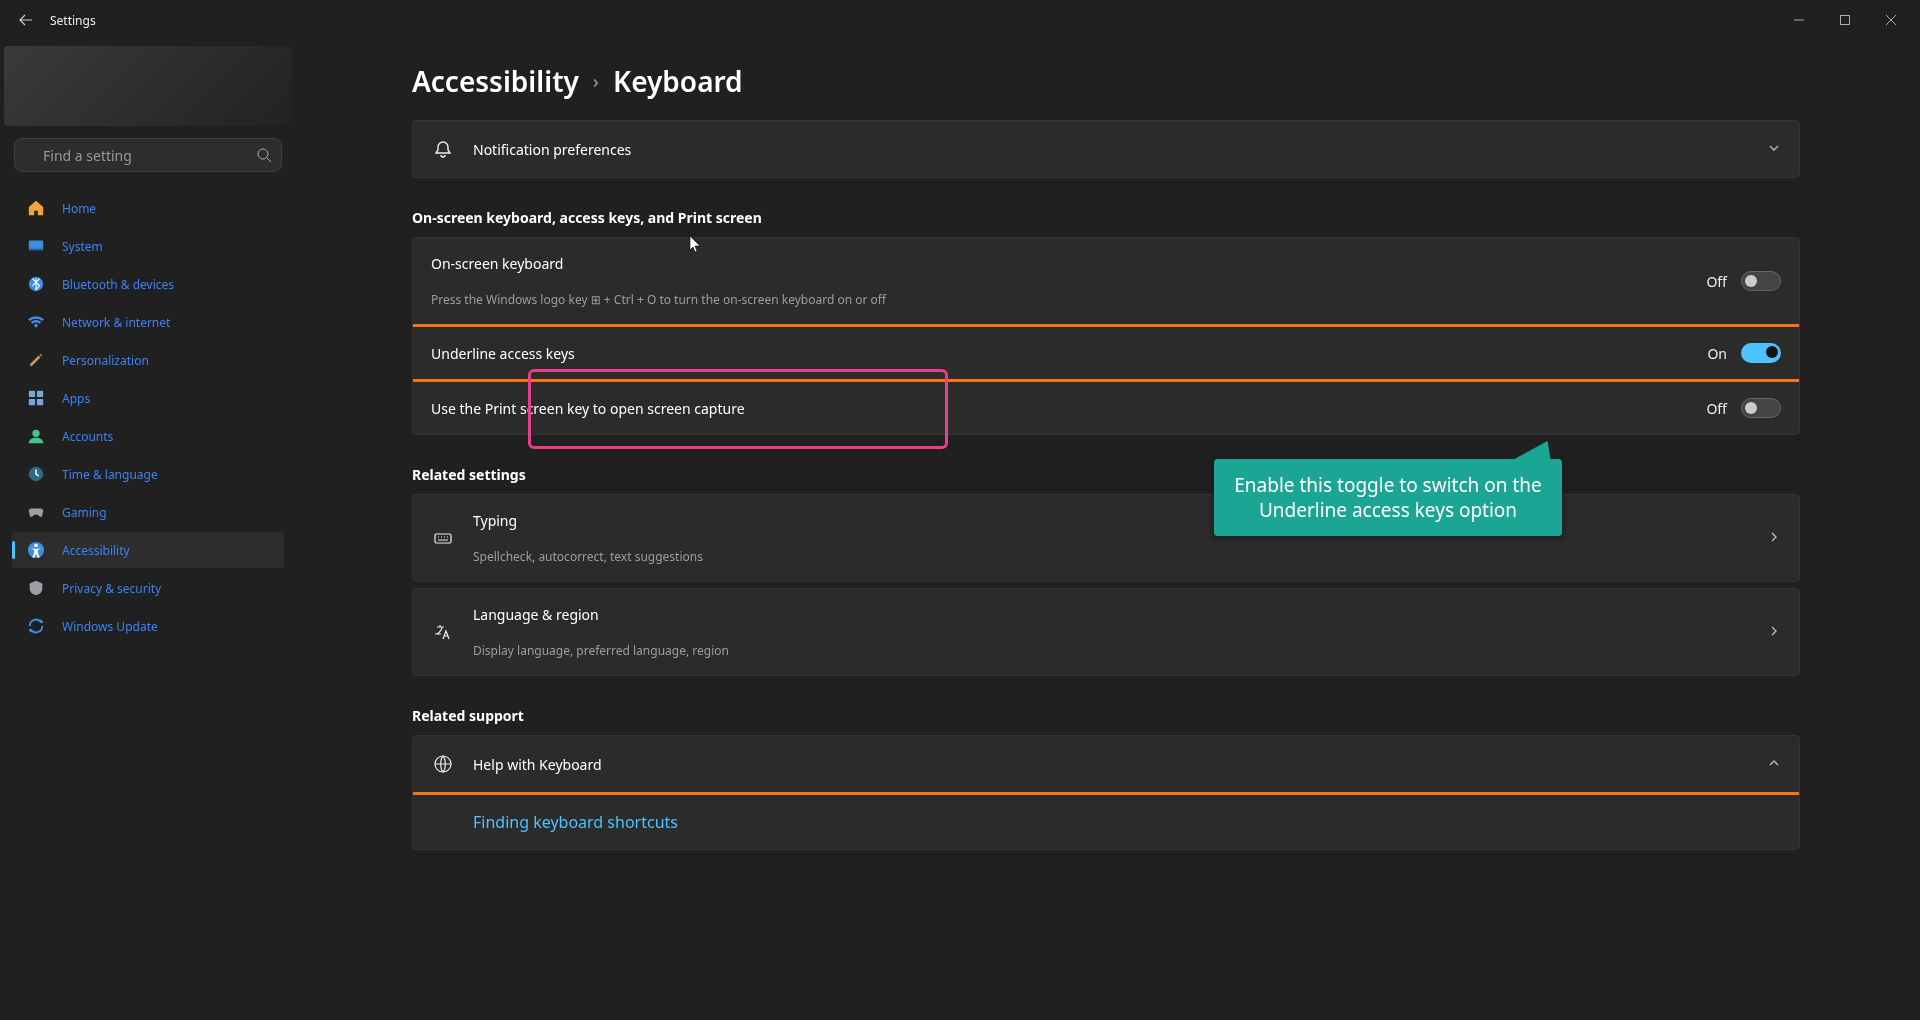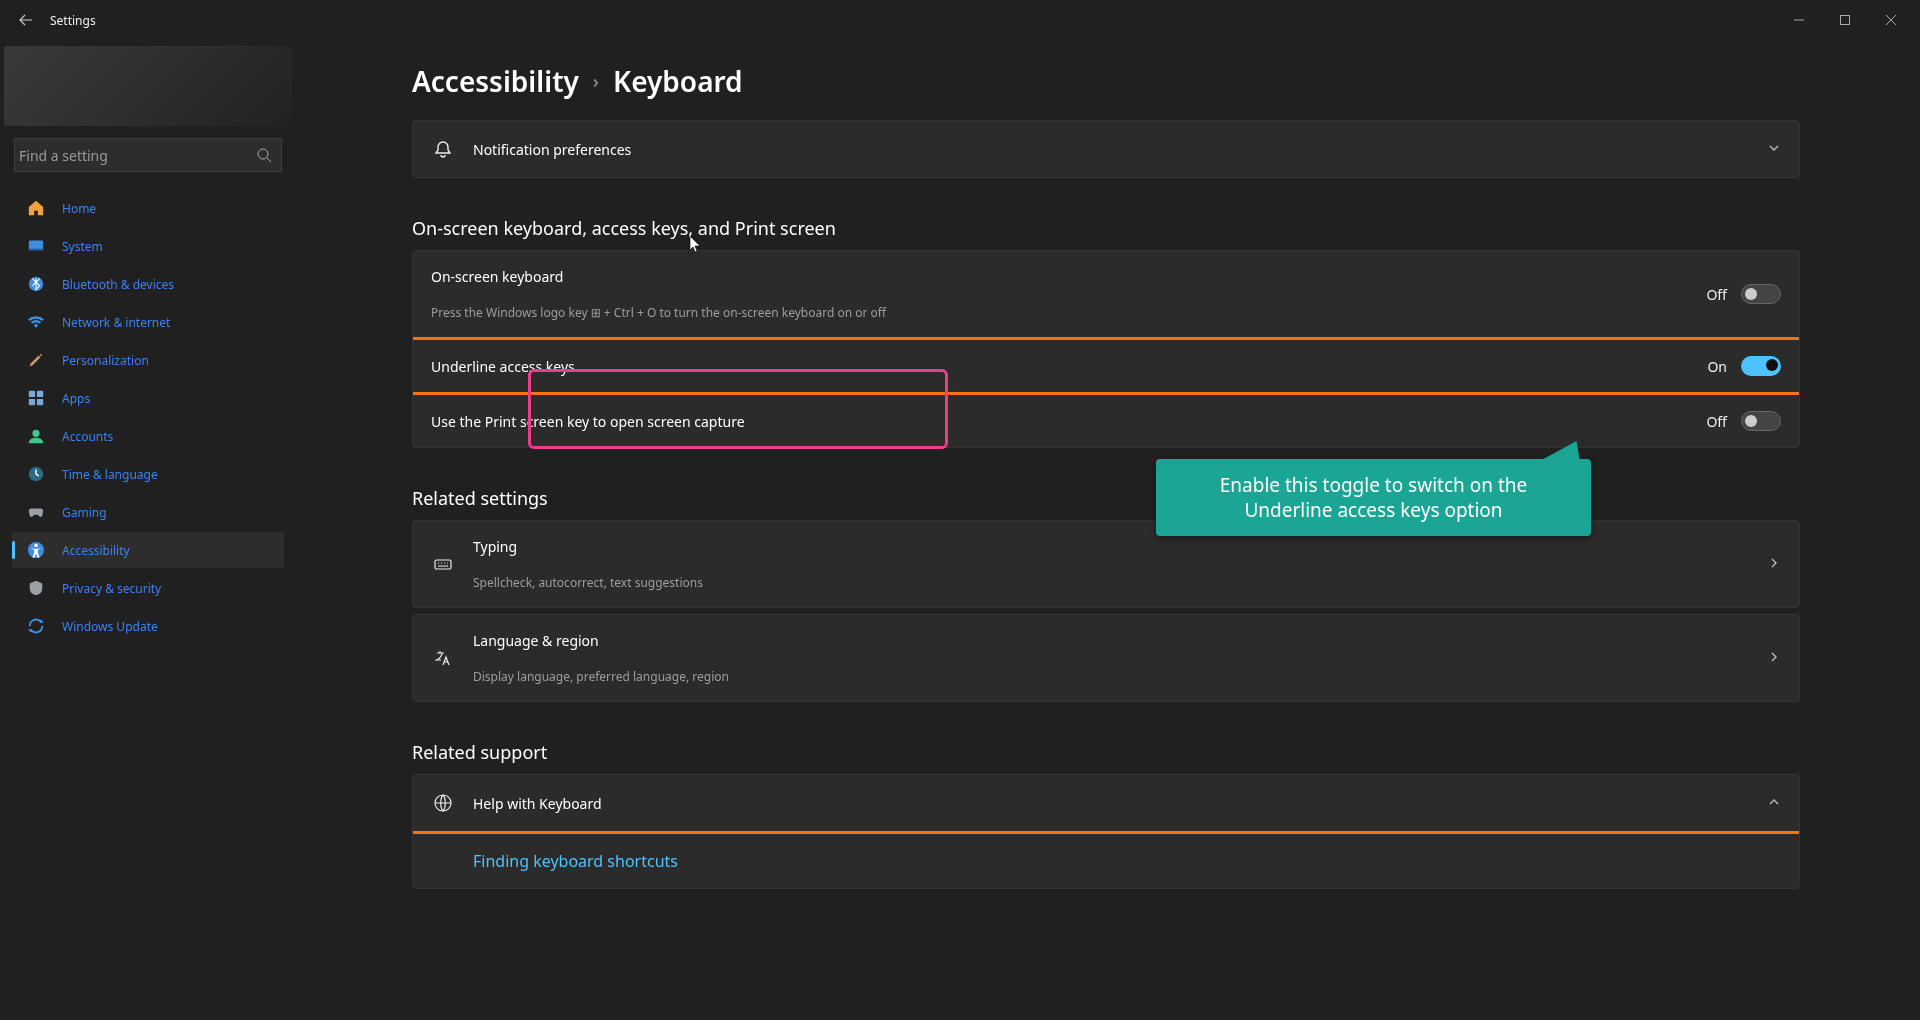--- a/index.html
+++ b/index.html
@@ -10,40 +10,40 @@
 .back-btn { width:40px; height:40px; display:flex; align-items:center; justify-content:center; color:#ccc; }
 .title { margin-left:4px; font-size:12px; color:#eee; }
 .titlebar-right { margin-left:auto; display:flex; }
 .tb-btn { width:46px; height:32px; display:flex; align-items:center; justify-content:center; color:#aaa; }
 
 
 .app { display:flex; height:calc(100% - 40px); }
 .sidebar { width:300px; padding:0 8px 0 4px; flex-shrink:0; }
 .avatar-block { margin:6px 0 12px 0; height:80px; background:linear-gradient(135deg,#3a3a3a,#222); border-radius:4px; }
 .search-wrap { position:relative; margin:0 10px 18px 10px; }
-.search { width:100%; height:34px; background:#2d2d2d; border:1px solid #3d3d3d; color:#ccc; border-radius:0; padding:0 34px 0 4px; font-size:14px; }
+.search { width:100%; height:34px; background:#2d2d2d; border:1px solid #3d3d3d; color:#ccc; border-radius:8px; padding:0 34px 0 28px; font-size:14px; }
 .search::placeholder { color:#999; }
 .search-icon { position:absolute; right:10px; top:8px; color:#aaa; }
 .nav-item { display:flex; align-items:center; height:36px; padding:0 8px 0 14px; margin:2px 8px; border-radius:4px; gap:16px; font-size:12px; color:#3b82f6; }
 .nav-item.active { background:#2d2d2d; position:relative; }
 .nav-item.active::before { content:""; position:absolute; left:0; top:9px; height:18px; width:3px; background:#4cc2ff; border-radius:2px; }
 .nav-ico { width:20px; height:20px; display:flex; align-items:center; justify-content:center; }
 
 
 .main { flex:1; padding:22px 120px 0 112px; overflow:auto; }
 .crumb { font-size:28px; font-weight:600; display:flex; align-items:center; gap:14px; margin-bottom:20px; }
 .crumb-sep { color:#888; font-size:18px; }
 .card { background:#2b2b2b; border:1px solid #333; border-radius:4px; margin-bottom:6px; }
 .row { display:flex; align-items:center; padding:16px 18px; min-height:52px; gap:18px; }
 .row-ico { width:24px; height:24px; display:flex; align-items:center; justify-content:center; color:#eee; }
 .row-text { flex:1; }
 .row-title { font-size:14px; color:#fff; }
 .row-sub { font-size:12px; color:#9d9d9d; margin-top:18px; }
 .chev { color:#bbb; }
-.section-h { font-size:18px; font-weight:400; margin:38px 0 10px 0; }
+.section-h { font-size:14px; font-weight:700; margin:30px 0 10px 0; }
 
 .group { background:#2b2b2b; border:1px solid #333; border-radius:4px; margin-bottom:6px; }
 .group .row + .row { border-top:3px solid #f97316; }
 
 .toggle-wrap { display:flex; align-items:center; gap:14px; }
 .toggle-label { font-size:14px; color:#eee; }
 .toggle { width:40px; height:20px; border-radius:10px; position:relative; }
 .toggle[data-state="off"] { background:#444; border:1px solid #666; }
 .toggle[data-state="off"]::after { content:""; position:absolute; left:3px; top:3px; width:12px; height:12px; background:#ccc; border-radius:50%; }
 .toggle[data-state="on"] { background:#4cc2ff; }
@@ -320,20 +320,20 @@
       </div>
       <div class="row" style="padding-left:60px;">
         <span class="link">Finding keyboard shortcuts</span>
       </div>
     </div>
 
   </div>
 </div>
 
 <div class="highlight-box" style="left:528px; top:369px; width:420px; height:80px;"></div>
-<div class="callout" style="left:1156px; top:459px; width:435px;">
+<div class="callout" style="left:1214px; top:459px; width:348px;">
   <span>Enable this toggle to switch on the Underline access keys option</span>
 </div>
 <div class="cursor-arrow" style="left:689px; top:236px;">
   <svg width="14" height="18" viewBox="0 0 12 18">
       <path fill="#fff" stroke="#000" stroke-width="0.6" d="M0 0v14l3-3 2 5 2-1-2-5h5z"></path>
     </svg>
 </div>
 
 </body></html>

